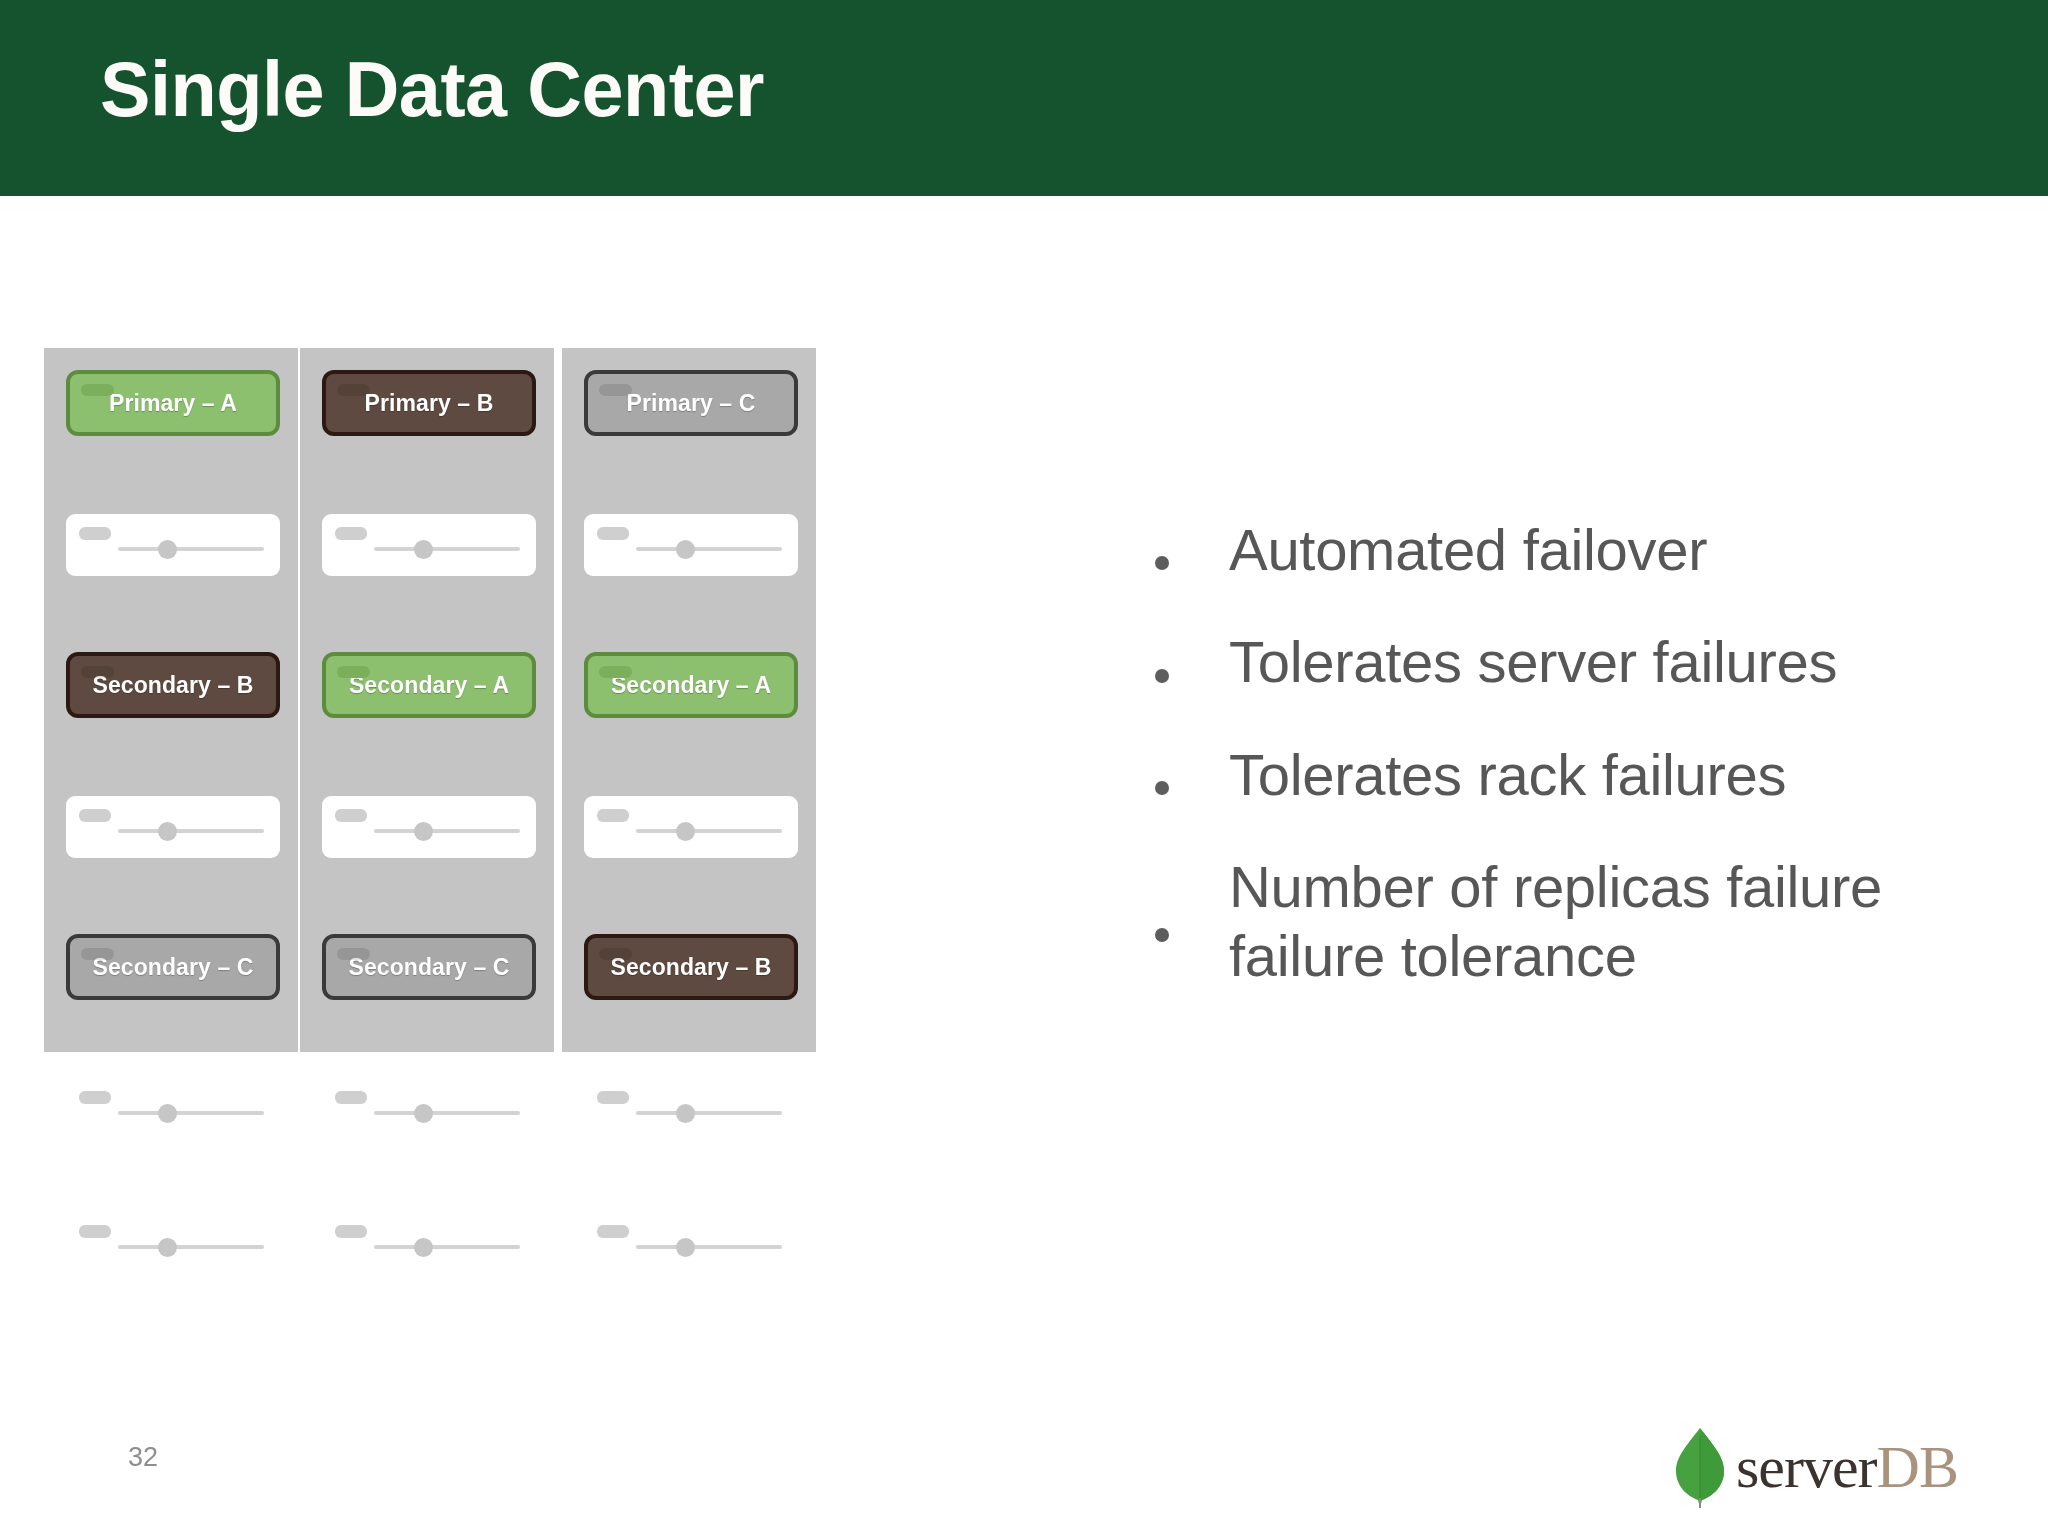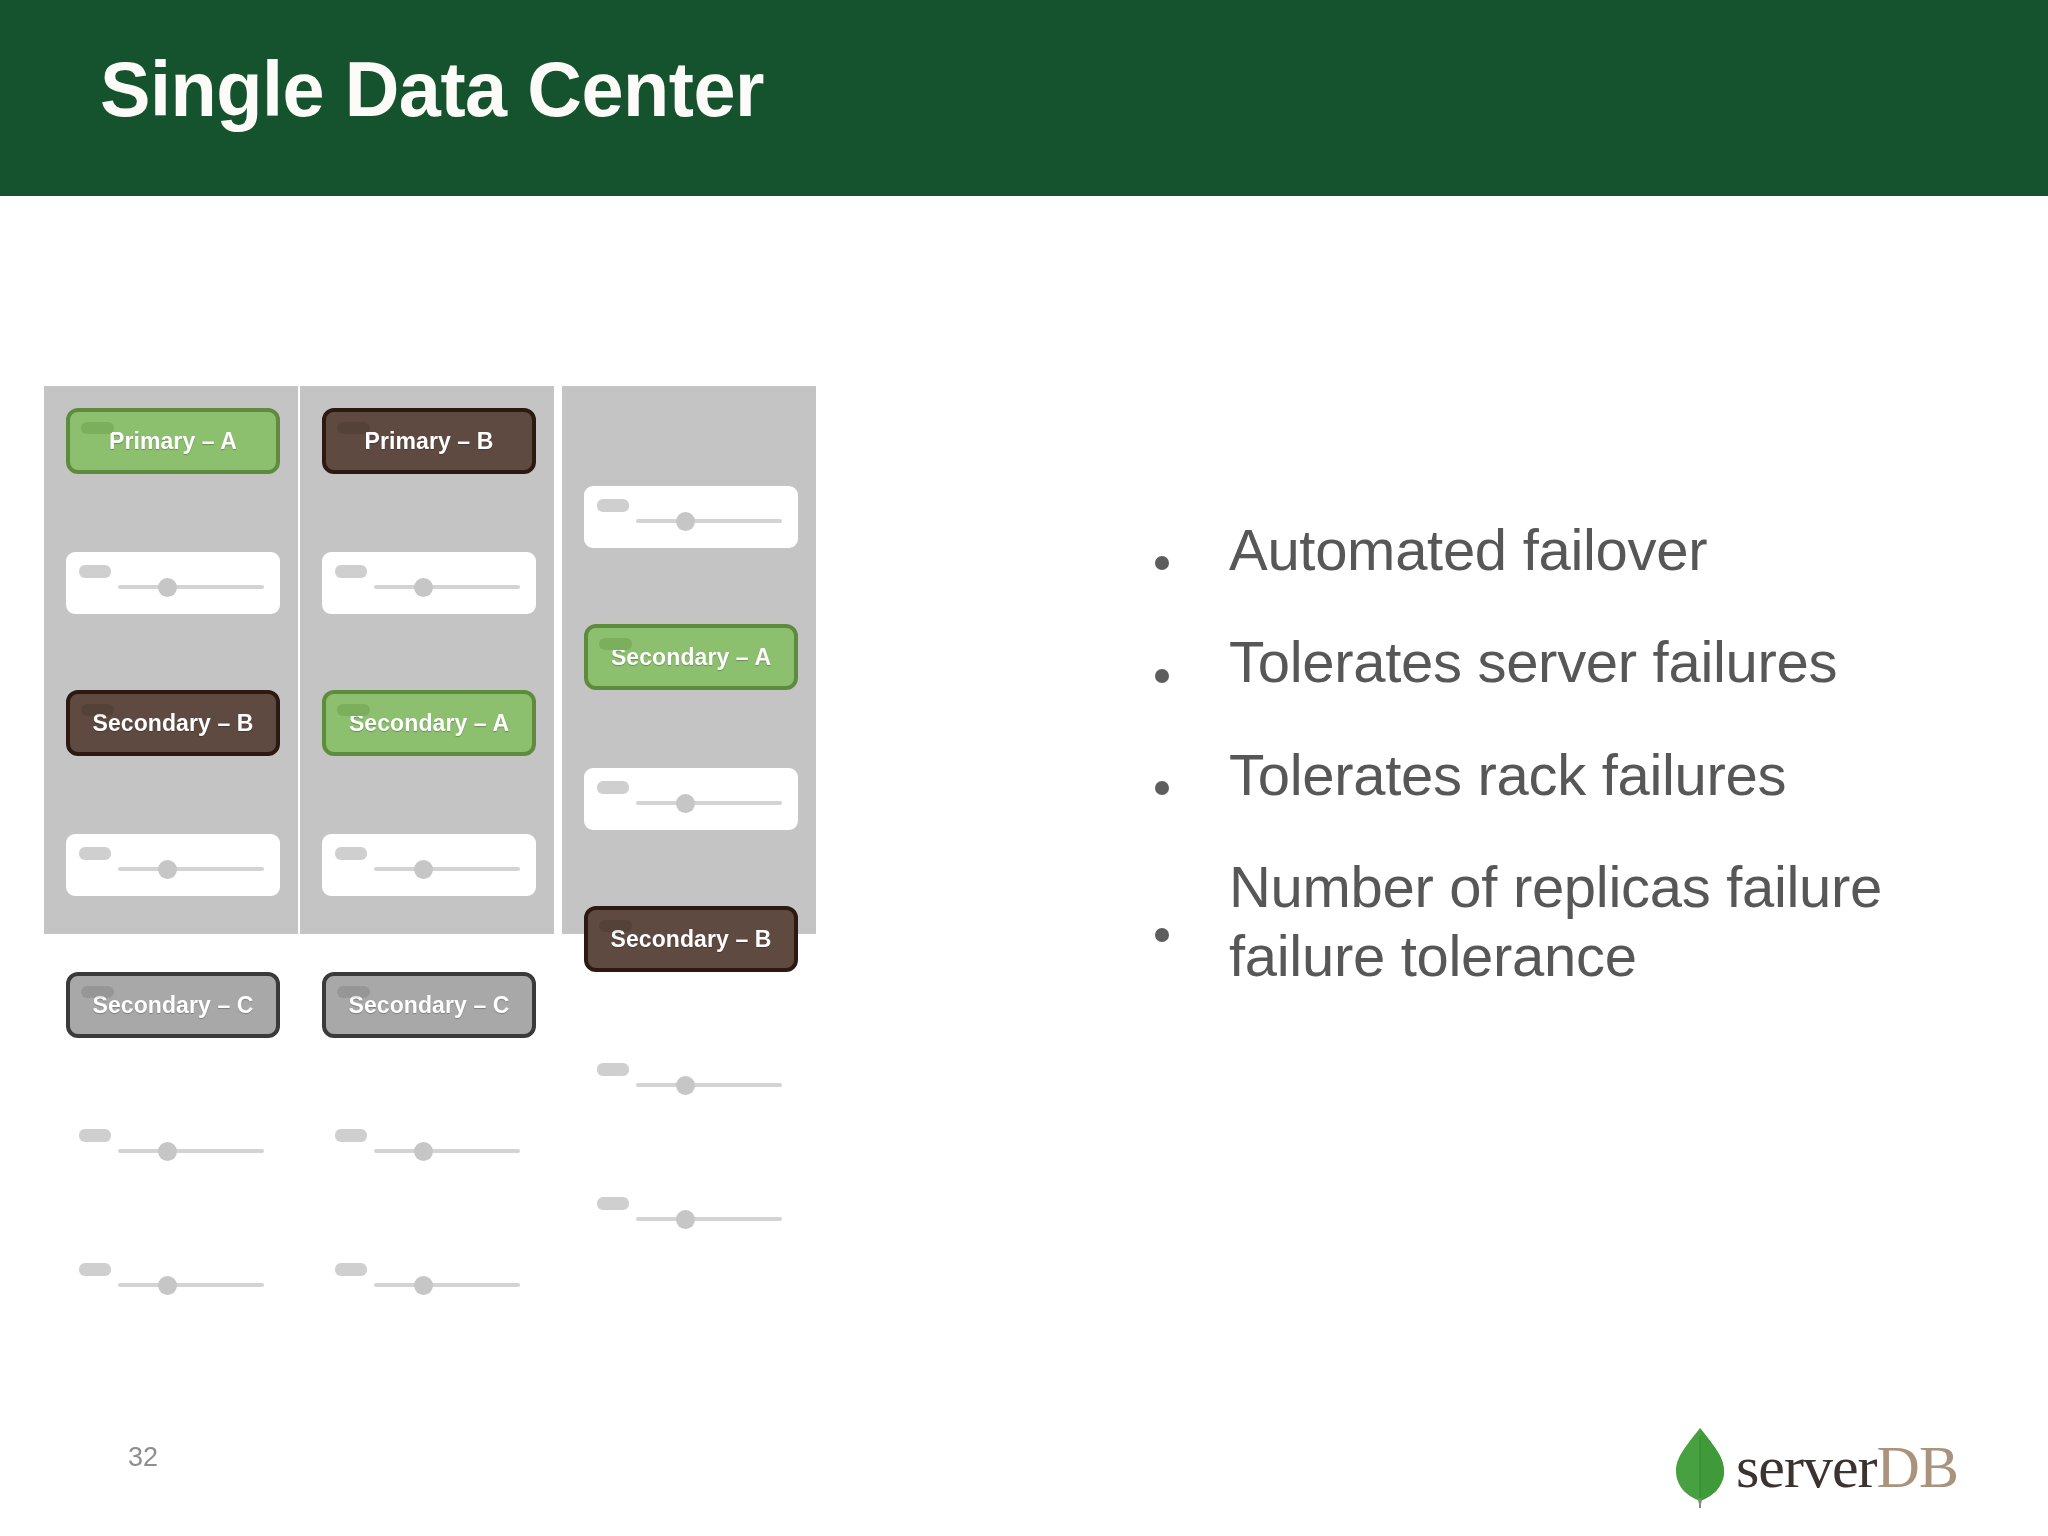--- a/index.html
+++ b/index.html
@@ -36,23 +36,22 @@
   
   #rack-diagram {
     position: absolute;
     left: 44px; top: 348px;
     width: 776px; height: 548px;
   }
   .rack {
     position: absolute;
     top: 0;
     width: 254px;
-    height: 548px;
+    height: 704px;
     background: #c4c4c4;
-    margin-top: 38px;
   }
   .rack-0 { left: 0px; }
   .rack-1 { left: 256px; }
   .rack-2 { left: 518px; }
 
   .slot {
     position: absolute;
     left: 22px;
     width: 214px;
     box-sizing: border-box;
@@ -243,20 +242,24 @@
         <span class="slider-track"></span>
         <span class="slider-knob"></span>
       </div>
       <div class="slot blade-empty" style="top: 480px;">
         <span class="empty-tab"></span>
         <span class="slider-track"></span>
         <span class="slider-knob"></span>
       </div>
     </div>
     <div class="rack rack-2">
+      <div class="slot blade gray" style="top: 22px;">
+        <span class="blade-tab"></span>
+        <span class="blade-label">Primary – C</span>
+      </div>
       <div class="slot blade-empty" style="top: 100px;">
         <span class="empty-tab"></span>
         <span class="slider-track"></span>
         <span class="slider-knob"></span>
       </div>
       <div class="slot blade green" style="top: 176px;">
         <span class="blade-tab"></span>
         <span class="blade-label">Secondary – A</span>
       </div>
       <div class="slot blade-empty" style="top: 254px;">

